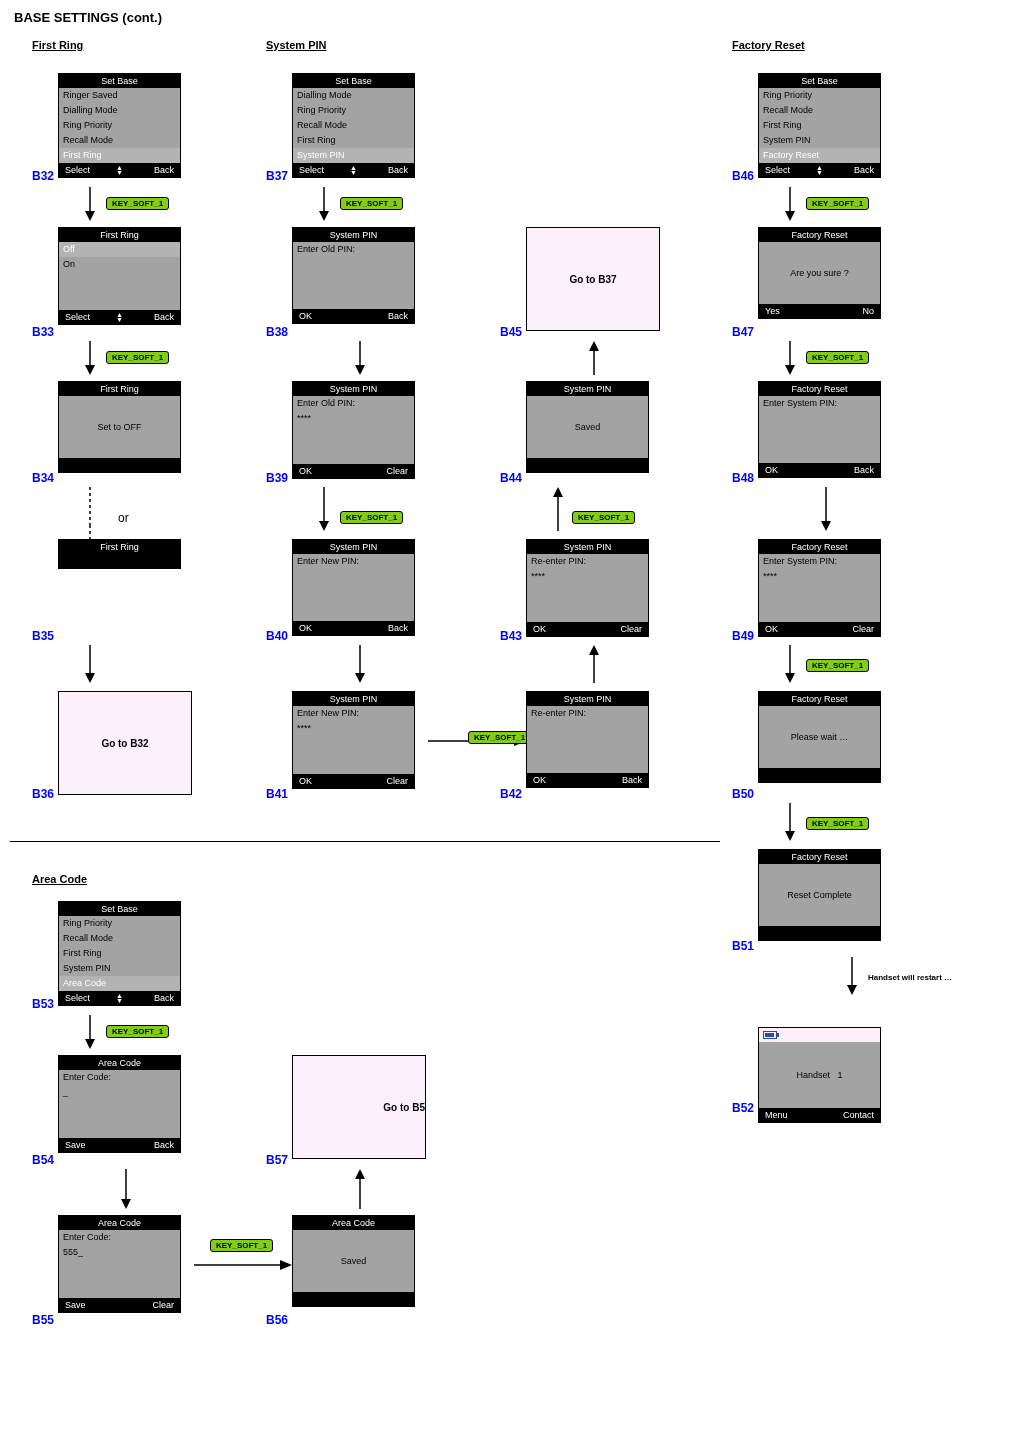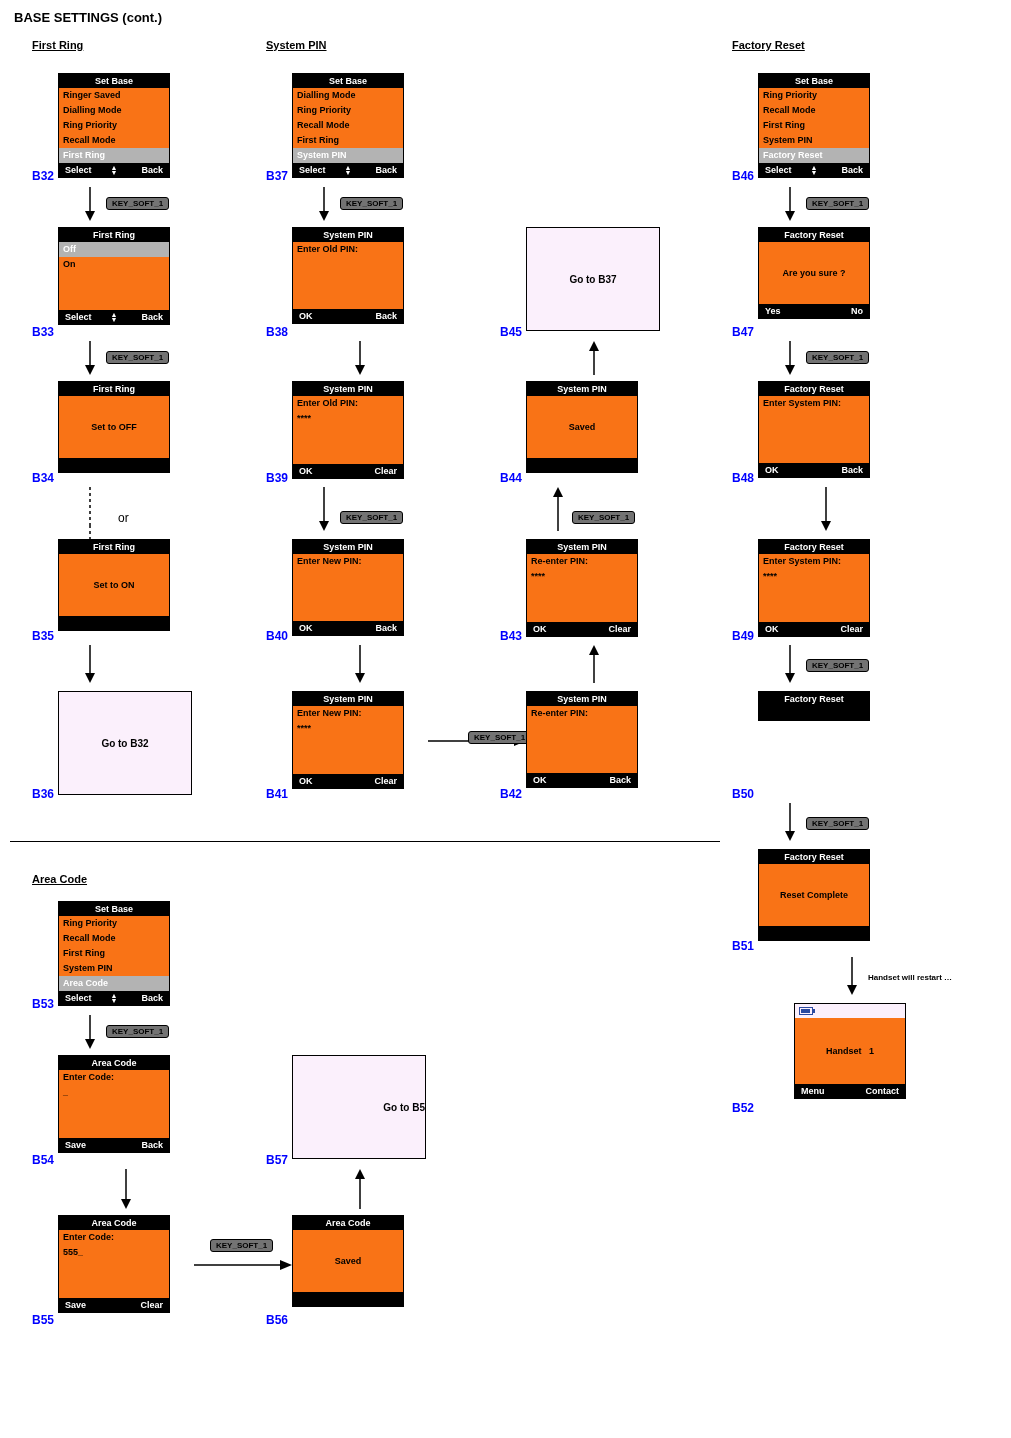--- a/index.html
+++ b/index.html
@@ -18,25 +18,25 @@
   }
   .section-title {
     font-weight: bold;
     font-size: 11px;
     text-decoration: underline;
     margin: 0 0 14px 0;
   }
   .canvas { position: relative; width: 990px; height: 1400px; }
   .abs { position: absolute; }
   .screen {
-    width: 112px;
+    width: 123px;
     border: 1px solid #000;
-    background: #f97316;
+    background: #a3a3a3;
     font-size: 9px;
-    font-weight: bold;
+    font-weight: normal;
   }
   .screen .title {
     background: #000;
     color: #fff;
     text-align: center;
     padding: 2px 0;
     font-size: 9px;
   }
   .screen .row {
     padding: 1px 4px;
@@ -85,21 +85,21 @@
     font-size: 12px;
     text-align: right;
     width: 26px;
   }
   .keytag {
     border: 1px solid #000;
     border-radius: 3px;
     padding: 1px 5px;
     font-size: 8px;
     font-weight: bold;
-    background: #737373;
+    background: #84cc16;
     white-space: nowrap;
   }
   .note {
     font-size: 8px;
     font-weight: bold;
     white-space: nowrap;
   }
   .or {
     font-size: 12px;
     font-weight: normal;
@@ -189,23 +189,20 @@
   <svg class="arrow" style="left:70px; top:448px;" width="20" height="38">
       <line class="dash" x1="10" y1="0" x2="10" y2="38"></line>
     </svg>
   <span class="abs or" style="left:108px; top:472px;">or</span>
   <svg class="arrow" style="left:70px; top:486px;" width="20" height="14">
       <line class="dash" x1="10" y1="0" x2="10" y2="14"></line>
     </svg>
 
   <div class="abs screen" style="left:48px; top:500px;">
     <div class="title">First Ring</div>
-    <div class="body center" style="min-height:62px;">
-        <span>Set to ON</span>
-      </div>
     <div class="footer">
         <span class="soft">&nbsp;</span>
         <span class="soft r">&nbsp;</span>
       </div>
   </div>
   <span class="code" style="left:18px; top:590px;">B35</span>
 
   <svg class="arrow" style="left:70px; top:606px;" width="20" height="38">
       <line x1="10" y1="0" x2="10" y2="30"></line>
       <polygon points="10,38 5,28 15,28"></polygon>
@@ -429,20 +426,23 @@
   <span class="code" style="left:718px; top:590px;">B49</span>
 
   <svg class="arrow" style="left:770px; top:606px;" width="20" height="38">
       <line x1="10" y1="0" x2="10" y2="30"></line>
       <polygon points="10,38 5,28 15,28"></polygon>
     </svg>
   <span class="abs keytag" style="left:796px; top:620px;">KEY_SOFT_1</span>
 
   <div class="abs screen" style="left:748px; top:652px;">
     <div class="title">Factory Reset</div>
+    <div class="body center" style="min-height:62px;">
+        <span>Please wait …</span>
+      </div>
     <div class="footer">
         <span class="soft">&nbsp;</span>
         <span class="soft r">&nbsp;</span>
       </div>
   </div>
   <span class="code" style="left:718px; top:748px;">B50</span>
 
   <svg class="arrow" style="left:770px; top:764px;" width="20" height="38">
       <line x1="10" y1="0" x2="10" y2="30"></line>
       <polygon points="10,38 5,28 15,28"></polygon>
@@ -460,21 +460,21 @@
       </div>
   </div>
   <span class="code" style="left:718px; top:900px;">B51</span>
 
   <svg class="arrow" style="left:832px; top:918px;" width="20" height="38">
       <line x1="10" y1="0" x2="10" y2="30"></line>
       <polygon points="10,38 5,28 15,28"></polygon>
     </svg>
   <span class="abs note" style="left:858px; top:934px;">Handset will restart …</span>
 
-  <div class="abs screen" style="left:748px; top:964px;margin-left:36px;">
+  <div class="abs screen" style="left:748px; top:988px;">
     <div style="position:relative; height:14px; background:#fbf0fc;">
       <div class="battery">
           <div class="fill"></div>
         </div>
     </div>
     <div class="body center" style="min-height:66px;">
       <span><span>Handset</span>&nbsp;&nbsp;&nbsp;<span>1</span></span>
     </div>
     <div class="footer">
         <span class="soft">Menu</span>

